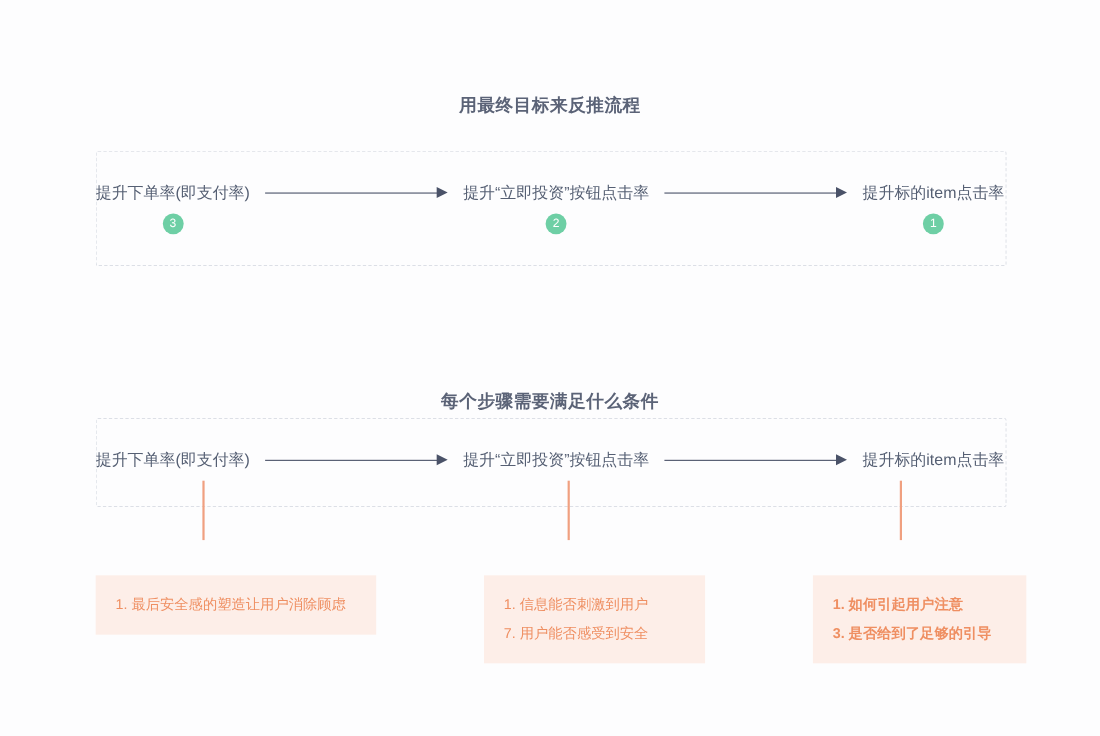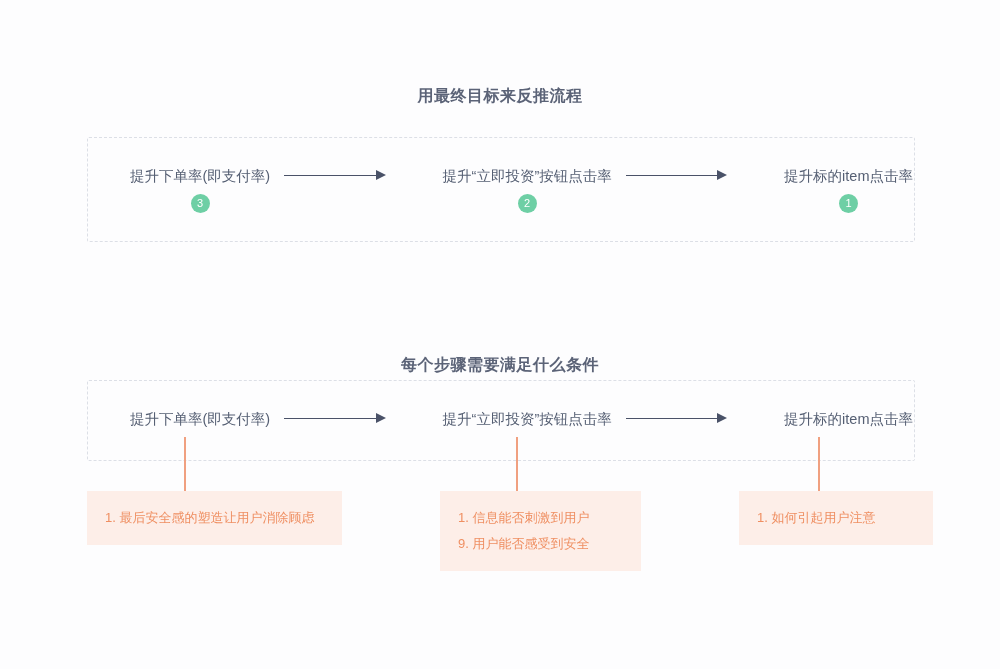--- a/index.html
+++ b/index.html
@@ -54,21 +54,20 @@
     justify-content: space-between;
   }
   #flow-row-1 { top: 166px; }
   #flow-row-2 { top: 409px; }
 
   .flow-node {
     display: flex;
     flex-direction: column;
     align-items: center;
     flex: 0 0 auto;
-    padding-left: 43px;
   }
   .node-label {
     font-size: 14.5px;
     color: #555f73;
     white-space: nowrap;
     line-height: 20px;
   }
   .node-badge {
     margin-top: 8px;
     width: 19px;
@@ -118,24 +117,25 @@
   #drop-1 { left: 184px; top: 437px; height: 54px; }
   #drop-2 { left: 516px; top: 437px; height: 54px; }
   #drop-3 { left: 818px; top: 437px; height: 54px; }
 
   
   .cond-box {
     position: absolute;
     background: #fdeee8;
     padding: 14px 18px;
     box-sizing: border-box;
+    margin-top: 32px;
   }
   #cond-box-1 { left: 87px; top: 491px; width: 255px; }
   #cond-box-2 { left: 440px; top: 491px; width: 201px; }
-  #cond-box-3 { left: 739px; top: 491px; width: 194px; }
+  #cond-box-3 { left: 739px; top: 491px; width: 194px; font-weight: bold; }
 
   .cond-item {
     font-size: 13px;
     color: #ef8f62;
     line-height: 26px;
     white-space: nowrap;
   }
 </style>
 </head>
 <body>
@@ -208,20 +208,21 @@
   <div class="drop-line" id="drop-1"></div>
   <div class="drop-line" id="drop-2"></div>
   <div class="drop-line" id="drop-3"></div>
 
   <div class="cond-box" id="cond-box-1">
     <div class="cond-item">1. 最后安全感的塑造让用户消除顾虑</div>
   </div>
 
   <div class="cond-box" id="cond-box-2">
     <div class="cond-item">1. 信息能否刺激到用户</div>
-    <div class="cond-item">9. 用户能否感受到安全</div>
+    <div class="cond-item">7. 用户能否感受到安全</div>
   </div>
 
   <div class="cond-box" id="cond-box-3">
     <div class="cond-item">1. 如何引起用户注意</div>
+    <div class="cond-item">3. 是否给到了足够的引导</div>
   </div>
 
 </div>
 
 </body></html>

